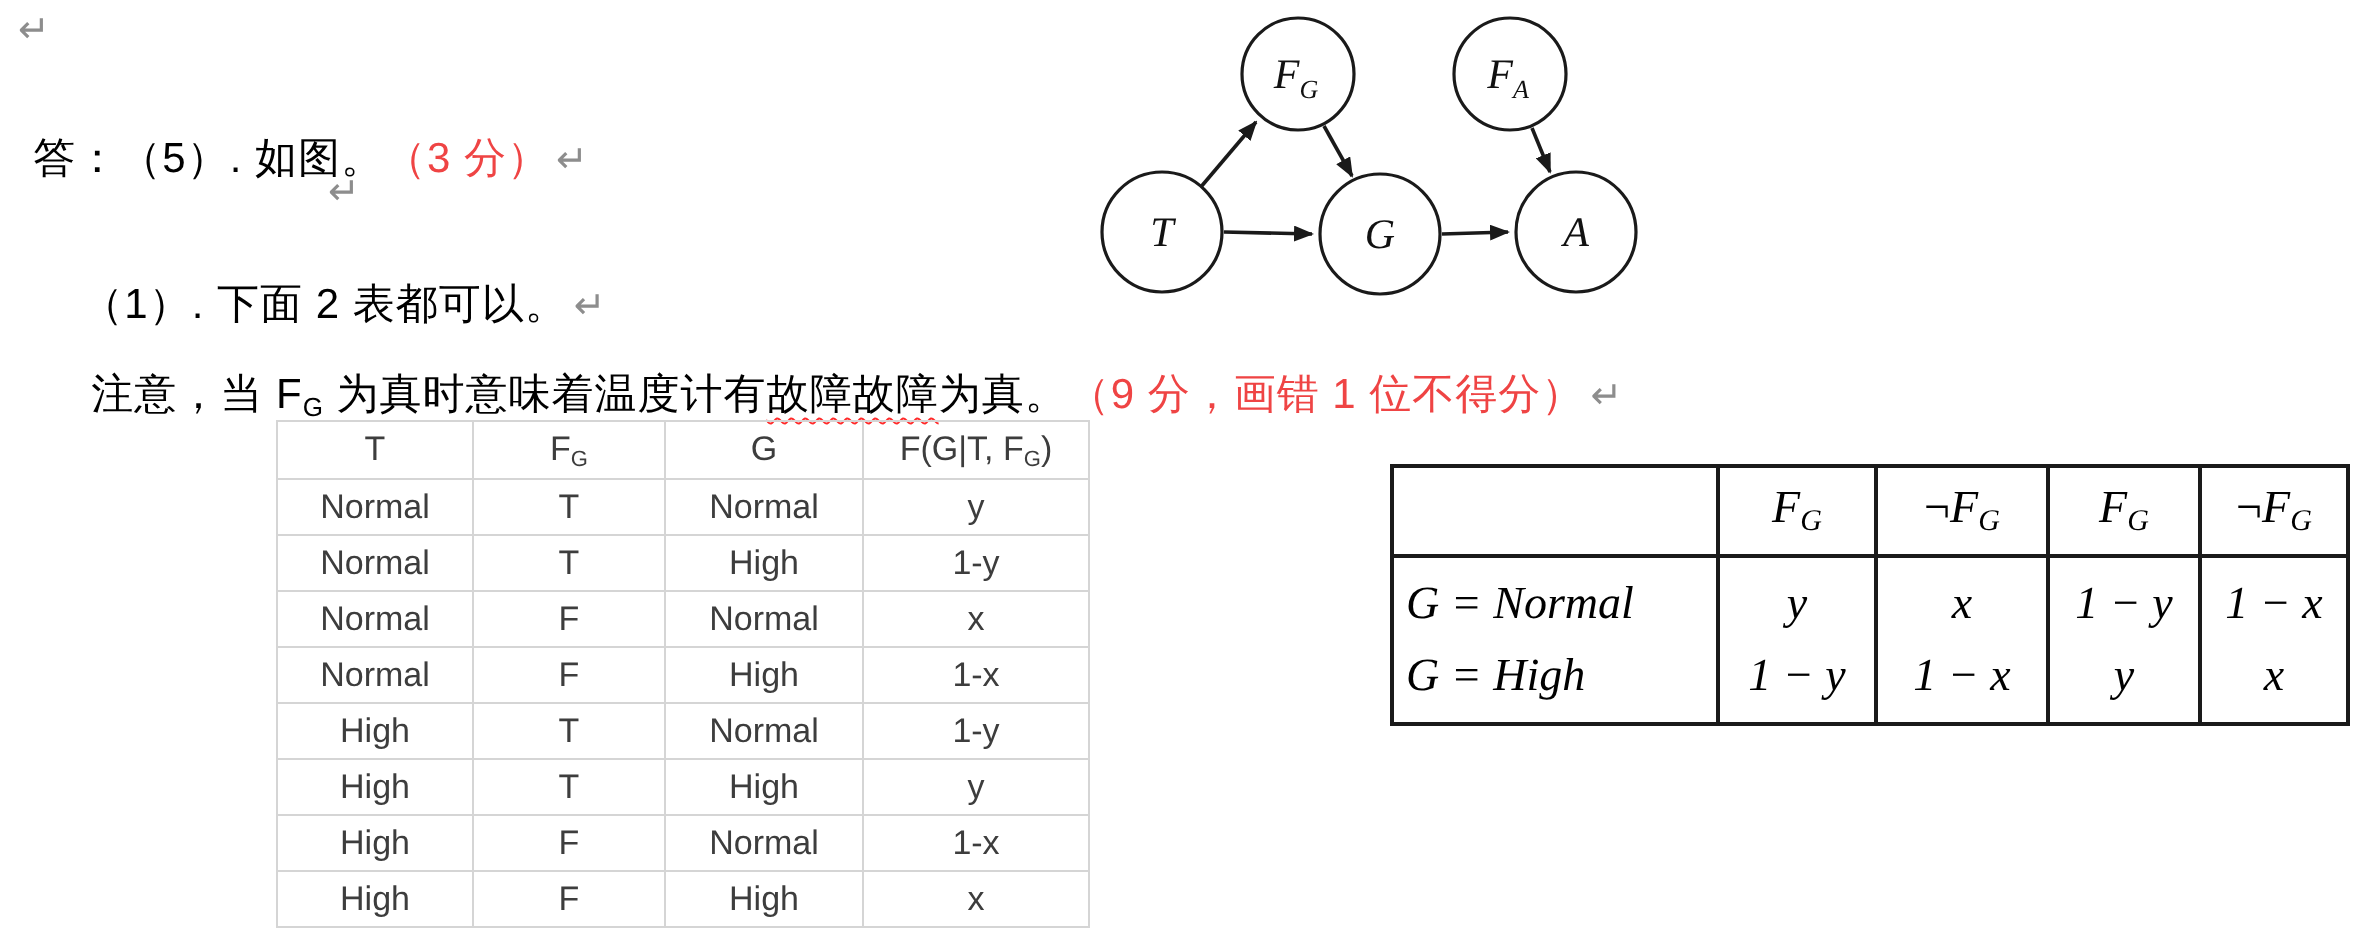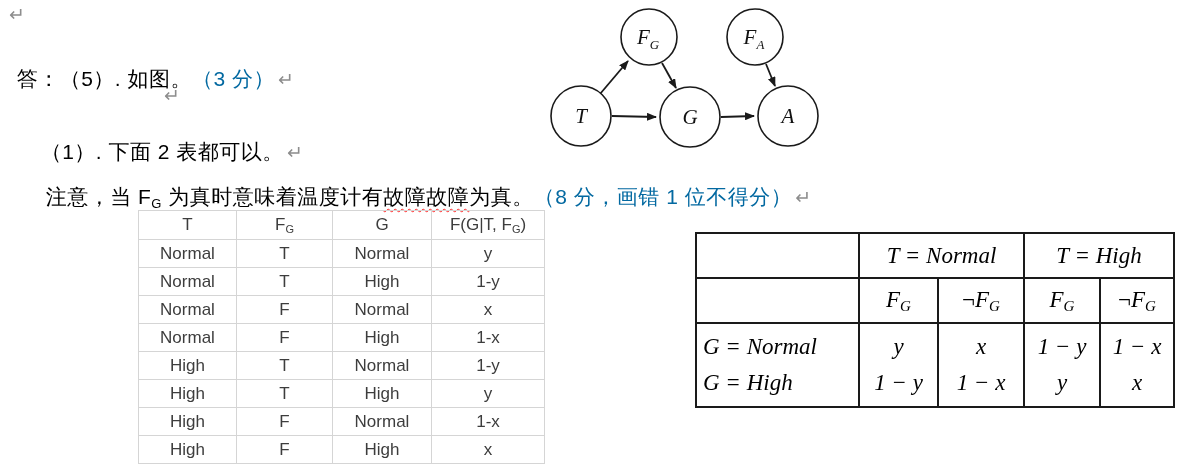--- a/index.html
+++ b/index.html
@@ -1,21 +1,21 @@
 <!DOCTYPE html>
 <html><head>
 <meta charset="utf-8">
 <style>
   * { margin:0; padding:0; box-sizing:border-box; }
   html,body { width:1189px; height:472px; background:#ffffff; overflow:hidden; }
   body { position:relative; font-family:"Liberation Serif", serif; }
 
   .line { position:absolute; white-space:pre; font-size:21px; color:#000;
           font-family:"Liberation Sans", sans-serif; letter-spacing:0.5px; }
-  .red { color:#0369a1; }
+  .red { color:#ef4444; }
   .pilcrow { color:#8d8d8d; font-size:19px; font-family:"Liberation Sans", sans-serif;
              padding-left:3px; }
   .pilcrow-solo { position:absolute; color:#8d8d8d; font-size:19px;
                   font-family:"Liberation Sans", sans-serif; }
   .sub-latin { font-size:13px; vertical-align:-4px; }
   .misspell { text-decoration-line:underline; text-decoration-style:wavy;
               text-decoration-color:#ff2a2a; text-decoration-thickness:1px;
               text-underline-offset:4px;margin-top:32px; }
 
   
@@ -53,21 +53,21 @@
   <span>答：（5）. 如图。</span><span class="red">（3 分）</span><span class="pilcrow">↵</span>
 </div>
 
 <span class="pilcrow-solo" style="left:164px; top:84px;">↵</span>
 
 <div class="line" style="left:28px; top:114px;">
   <span>（1）. 下面 2 表都可以。</span><span class="pilcrow">↵</span>
 </div>
 
 <div class="line" style="left:33px; top:159px;">
-  <span>注意，当 F</span><span class="sub-latin">G</span><span> 为真时意味着温度计有</span><span class="misspell">故障故障</span><span>为真。</span><span class="red">（8 分，画错 1 位不得分）</span><span class="pilcrow">↵</span>
+  <span>注意，当 F</span><span class="sub-latin">G</span><span> 为真时意味着温度计有</span><span class="misspell">故障故障</span><span>为真。</span><span class="red">（9 分，画错 1 位不得分）</span><span class="pilcrow">↵</span>
 </div>
 
 <svg class="bn-svg" width="300" height="155" viewBox="540 0 300 155">
   <defs>
     <marker id="arrow" markerWidth="10" markerHeight="8" refX="9" refY="4" orient="auto" markerUnits="userSpaceOnUse">
       <path d="M0,0 L10,4 L0,8 z" fill="#1a1a1a"></path>
     </marker>
   </defs>
 
   <g stroke="#1a1a1a" stroke-width="1.8">
@@ -162,25 +162,20 @@
 
 <table class="matrix">
   <colgroup>
       <col style="width:163px">
       <col style="width:79px">
       <col style="width:86px">
       <col style="width:76px">
       <col style="width:74px">
     </colgroup>
   <tbody>
-      <tr class="r1">
-    <td></td>
-    <td colspan="2">T = Normal</td>
-    <td colspan="2">T = High</td>
-  </tr>
   <tr class="r2">
     <td></td>
     <td><span class="m-neg"></span><span>F</span><span class="m-sub">G</span></td>
     <td><span class="m-neg">¬</span><span>F</span><span class="m-sub">G</span></td>
     <td><span class="m-neg"></span><span>F</span><span class="m-sub">G</span></td>
     <td><span class="m-neg">¬</span><span>F</span><span class="m-sub">G</span></td>
   </tr>
   <tr class="r3">
     <td class="m-labelcell m-twolines">
       <div>G = Normal</div>

